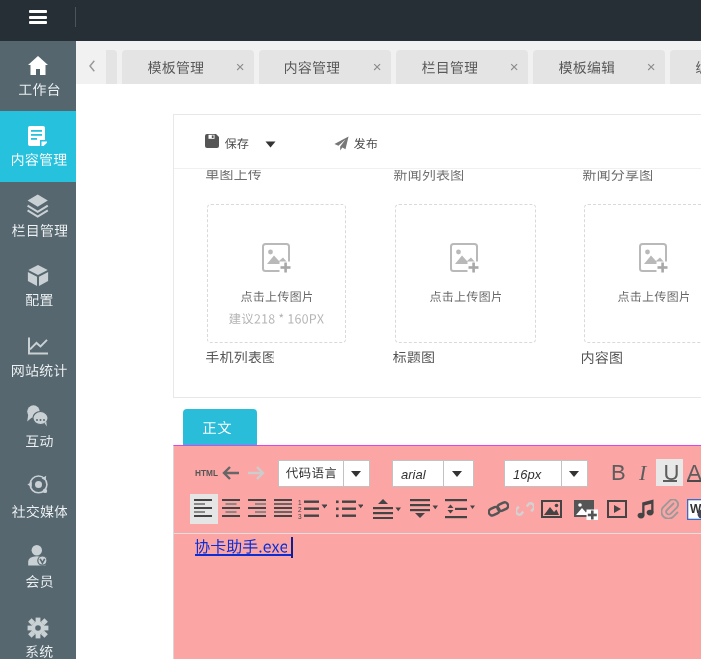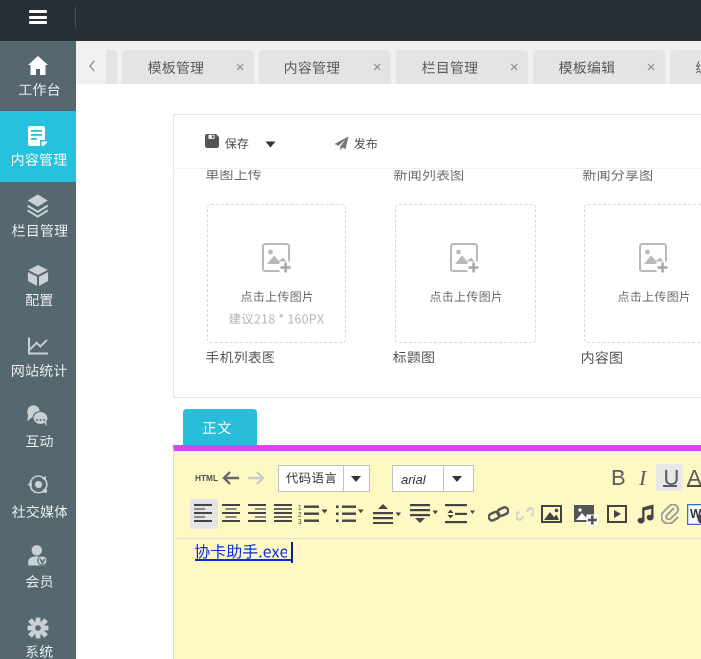--- a/index.html
+++ b/index.html
@@ -21,21 +21,21 @@
 .ttab .tx { position:absolute; right:9px; top:8px; font-size:15px; color:#8a8a8a; }
 .sliver { position:absolute; left:30px; top:8.5px; width:11px; height:34px; background:#e4e4e4; border-radius:0 4px 0 0; }
 #panel { position:absolute; left:173px; top:114px; width:528px; height:284px;
   border:1px solid #e8e8e8; border-right:none; background:#fff; }
 #ptoolbar { position:absolute; left:0; top:0; width:527px; height:54px; border-bottom:1px solid #f0f0f0; }
 #cliprow { position:absolute; left:0; top:54.5px; width:527px; height:11.5px; overflow:hidden; }
 .upbox { position:absolute; top:88.5px; height:139.5px; border:1px dashed #d9d9d9; border-radius:4px; }
 .upbox .uic { position:absolute; left:0; top:38px; width:100%; text-align:center; }
 #bluetab { position:absolute; left:183px; top:409px; width:74px; height:37px; background:#29bdd9; border-radius:4px 4px 0 0; }
 #editor { position:absolute; left:173px; top:445px; width:528px; height:214px;
-  border-top:6px solid #d946ef; border-left:1px solid #d8d8d8; background:#fef9c3; }
+  border-top:1px solid #d946ef; border-left:1px solid #d8d8d8; background:#fca5a5; }
 #etoolbar { position:absolute; left:0; top:0; width:527px; height:88px; border-bottom:1px solid #e1e1e1; }
 .r1 { position:absolute; top:14px; height:34px; }
 .r2 { position:absolute; top:46px; height:34px; }
 .ddl { position:absolute; border:1px solid #c2c2c2; background:#fff; height:27px; font-size:13px; color:#333; }
 .ddl .dtx { position:absolute; left:8px; top:6px;font-style:italic; }
 .ddl .dsep { position:absolute; top:0; width:1px; height:100%; background:#c2c2c2; }
 .ddl .dcar { position:absolute; top:10px; width:0; height:0; border-left:5px solid transparent;
   border-right:5px solid transparent; border-top:6px solid #333; }
 .lett { position:absolute; font-size:22px; color:#5d5d5d; line-height:22px; top:2px; }
 .ubar { position:absolute; background:#5d5d5d; height:2px; top:19.5px; }
@@ -401,20 +401,25 @@
             </svg>
           </div>
         <div class="dsep" style="left:64px"></div>
         <div class="dcar" style="left:72px"></div>
       </div>
       <div class="ddl" style="left:218px; top:0; width:82px">
         <span class="dtx">arial</span>
         <div class="dsep" style="left:50px"></div>
         <div class="dcar" style="left:59px"></div>
       </div>
+      <div class="ddl" style="left:330px; top:0; width:84px">
+        <span class="dtx">16px</span>
+        <div class="dsep" style="left:56px"></div>
+        <div class="dcar" style="left:64px"></div>
+      </div>
       <div class="lett" style="left:437px;">B</div>
       <div class="lett" style="left:465px; font-style:italic; font-family:'Liberation Serif',serif;">I</div>
       <div id="ubox"></div>
       <div class="lett" style="left:489.5px;">U</div>
       <div class="ubar" style="left:489px; width:14px;"></div>
       <div class="lett" style="left:513px;">A</div>
       <div class="ubar" style="left:512.5px; width:14.5px; height:2.5px; background:#4a4a4a;"></div>
     </div>
     <div class="r2" style="left:0; width:527px">
       <div class="abs" style="left:15.5px; top:2px; width:28px; height:30px; background:#e5e5e5;"></div>

